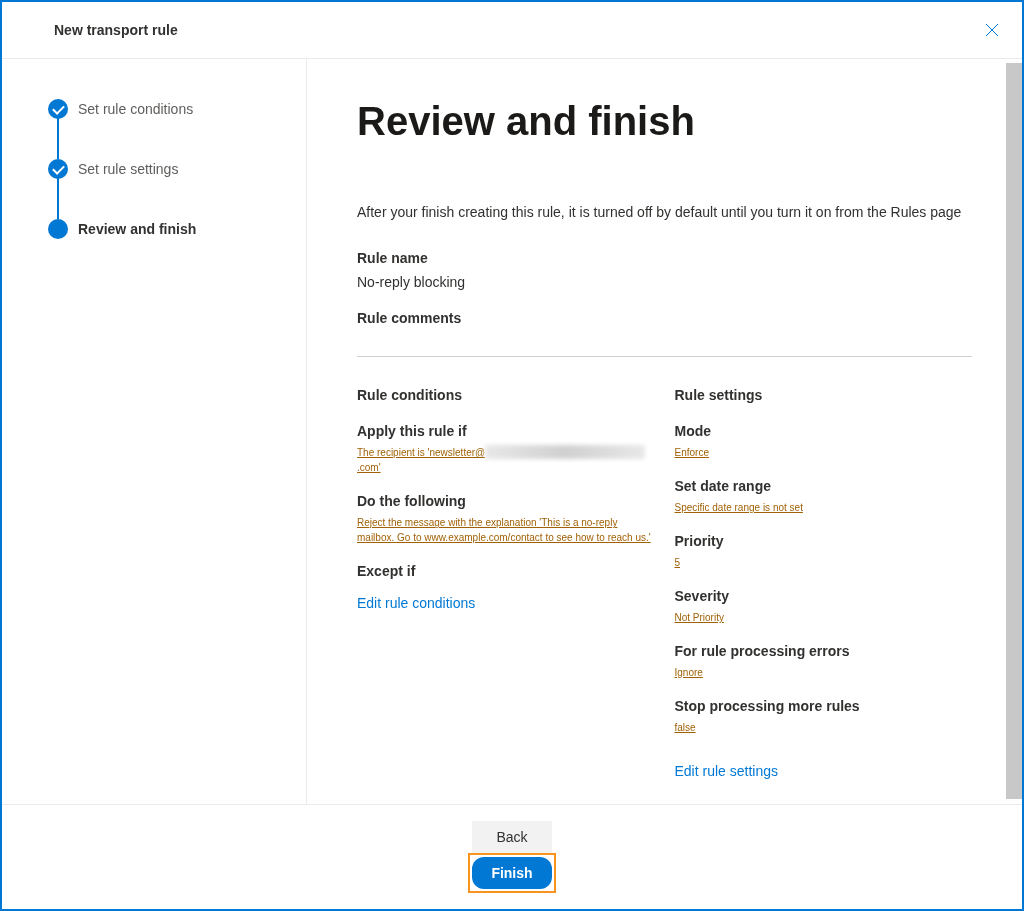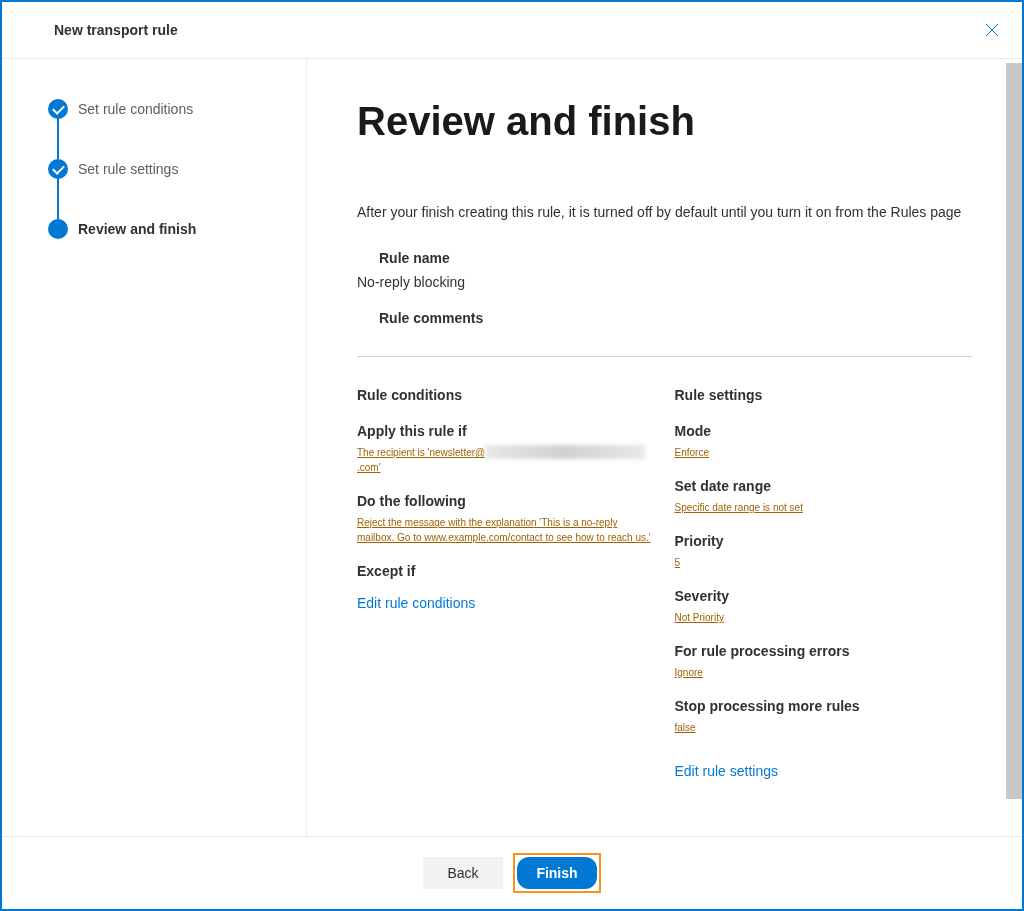--- a/index.html
+++ b/index.html
@@ -130,21 +130,20 @@
     .intro-text {
       font-size: 14px;
       color: #323130;
       margin-bottom: 30px;
     }
     .field-label {
       font-size: 14px;
       font-weight: 600;
       color: #323130;
       margin-bottom: 8px;
-      margin-left: 22px;
     }
     .field-value {
       font-size: 14px;
       color: #323130;
       margin-bottom: 20px;
     }
     .divider {
       border: none;
       border-top: 1px solid #d2d0ce;
       margin: 30px 0 30px 0;
@@ -189,23 +188,23 @@
       color: #0078d4;
       font-size: 14px;
       cursor: pointer;
       display: inline-block;
       margin-top: 10px;
     }
     .modal-footer {
       display: flex;
       justify-content: center;
       align-items: center;
-      gap: 10px;
       padding: 16px 20px;
       border-top: 1px solid #edebe9;
+      flex-direction: column;
     }
     .btn {
       min-width: 80px;
       height: 32px;
       padding: 0 16px;
       font-size: 14px;
       border: none;
       cursor: pointer;
       display: flex;
       align-items: center;

